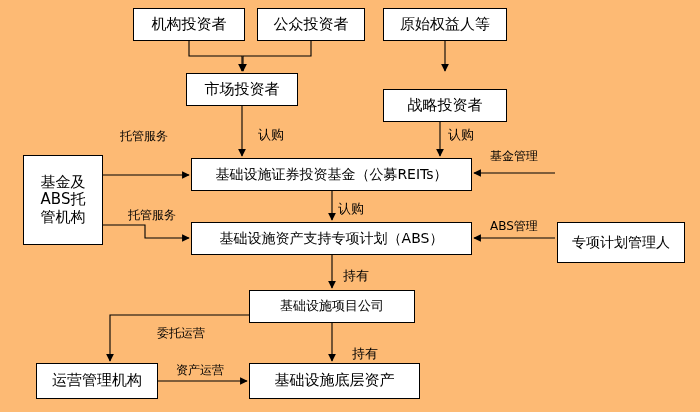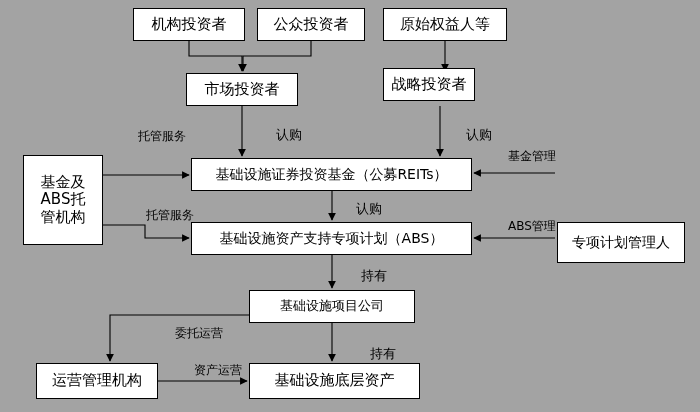--- a/index.html
+++ b/index.html
@@ -4,21 +4,21 @@
 <style>
   html, body {
     margin: 0;
     padding: 0;
     background: #ffffff;
   }
   #canvas {
     position: relative;
     width: 700px;
     height: 412px;
-    background: #a3a3a3;
+    background: #fdba74;
     font-family: "DejaVu Sans", "Liberation Sans", sans-serif;
     overflow: hidden;
   }
   .node {
     position: absolute;
     box-sizing: border-box;
     border: 1px solid #000000;
     background: #ffffff;
     display: flex;
     align-items: center;
@@ -26,21 +26,20 @@
     text-align: center;
     color: #000000;
     line-height: 1.15;
     white-space: pre-line;
   }
   .lbl {
     position: absolute;
     color: #000000;
     white-space: nowrap;
     background: transparent;
-    margin-left: 18px;
   }
   svg.wires {
     position: absolute;
     left: 0;
     top: 0;
     width: 700px;
     height: 412px;
     pointer-events: none;
   }
 </style>
@@ -85,21 +84,21 @@
 
       <path d="M 158 381 L 247 381"></path>
     </g>
   </svg>
 
   <div class="node" style="left:133px;top:8px;width:112px;height:33px;font-size:15px;">机构投资者</div>
   <div class="node" style="left:257px;top:8px;width:108px;height:33px;font-size:15px;">公众投资者</div>
   <div class="node" style="left:383px;top:8px;width:124px;height:33px;font-size:15px;">原始权益人等</div>
 
   <div class="node" style="left:186px;top:73px;width:112px;height:33px;font-size:15px;">市场投资者</div>
-  <div class="node" style="left:383px;top:68px;width:92px;height:33px;font-size:15px;">战略投资者</div>
+  <div class="node" style="left:383px;top:89px;width:124px;height:33px;font-size:15px;">战略投资者</div>
 
   <div class="node" style="left:23px;top:155px;width:80px;height:90px;font-size:15px;">基金及
 ABS托
 管机构</div>
   <div class="node" style="left:191px;top:158px;width:281px;height:33px;font-size:14px;text-align:center;">基础设施证券投资基金（公募REITs）</div>
 
   <div class="node" style="left:191px;top:222px;width:281px;height:33px;font-size:14px;">基础设施资产支持专项计划（ABS）</div>
   <div class="node" style="left:557px;top:222px;width:128px;height:41px;font-size:14px;">专项计划管理人</div>
 
   <div class="node" style="left:249px;top:290px;width:166px;height:33px;font-size:13px;">基础设施项目公司</div>

